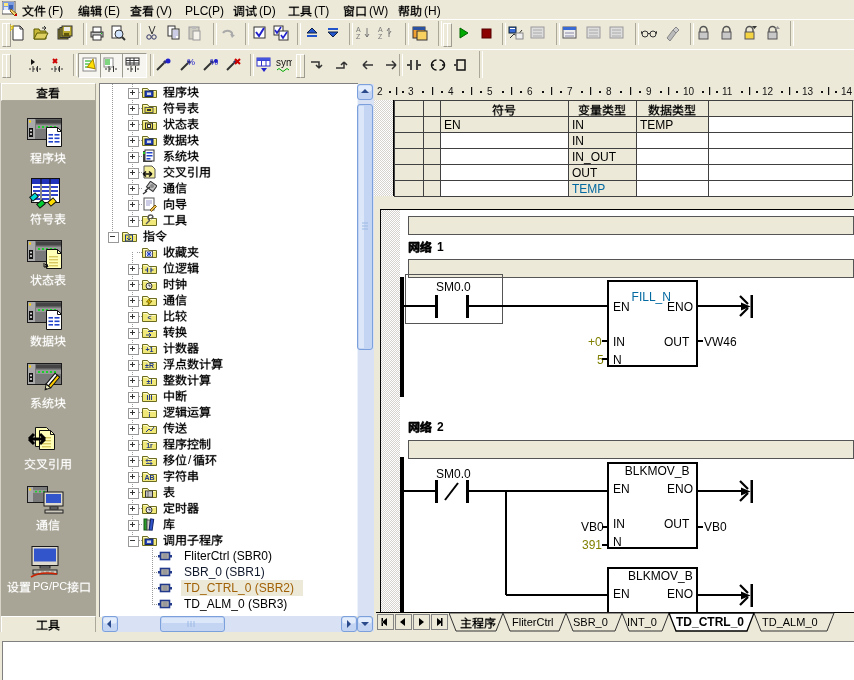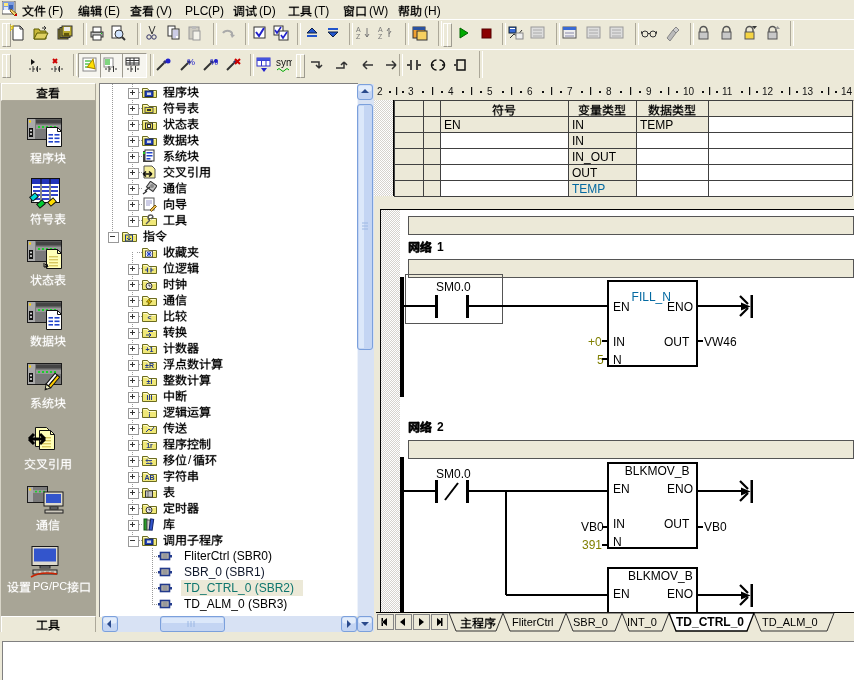--- a/index.html
+++ b/index.html
@@ -1260,21 +1260,21 @@
 <svg class="a" style="left:152px;top:588px" width="6" height="1">
     <path d="M0 0.5 H6" stroke="#999" stroke-width="1" stroke-dasharray="1 1"></path>
   </svg>
 <svg class="a" style="left:158px;top:581px" width="15" height="15">
     <rect x="2.5" y="3.5" width="9" height="7" fill="#b8b4a8" stroke="#223a8c" stroke-width="1.6"></rect>
     <rect x="4.5" y="5" width="5" height="4" fill="#999"></rect>
     <rect x="0" y="6" width="2.5" height="2.5" fill="#223a8c"></rect>
     <rect x="11.5" y="6" width="2.5" height="2.5" fill="#223a8c"></rect>
   </svg>
 <div class="a" style="left:181px;top:580px;width:122px;height:16px;background:#ece9d8"></div>
-<div class="a" style="left:184px;top:581px;font:12px/14px 'Liberation Sans',sans-serif;color:#0f766e;letter-spacing:0;white-space:nowrap">TD_CTRL_0 (SBR2)</div>
+<div class="a" style="left:184px;top:581px;font:12px/14px 'Liberation Sans',sans-serif;color:#a16207;letter-spacing:0;white-space:nowrap">TD_CTRL_0 (SBR2)</div>
 <svg class="a" style="left:152px;top:604px" width="6" height="1">
     <path d="M0 0.5 H6" stroke="#999" stroke-width="1" stroke-dasharray="1 1"></path>
   </svg>
 <svg class="a" style="left:158px;top:597px" width="15" height="15">
     <rect x="2.5" y="3.5" width="9" height="7" fill="#b8b4a8" stroke="#223a8c" stroke-width="1.6"></rect>
     <rect x="4.5" y="5" width="5" height="4" fill="#999"></rect>
     <rect x="0" y="6" width="2.5" height="2.5" fill="#223a8c"></rect>
     <rect x="11.5" y="6" width="2.5" height="2.5" fill="#223a8c"></rect>
   </svg>
 <div class="a" style="left:184px;top:597px;font:12px/14px 'Liberation Sans',sans-serif;color:#000;letter-spacing:0;white-space:nowrap">TD_ALM_0 (SBR3)</div>

